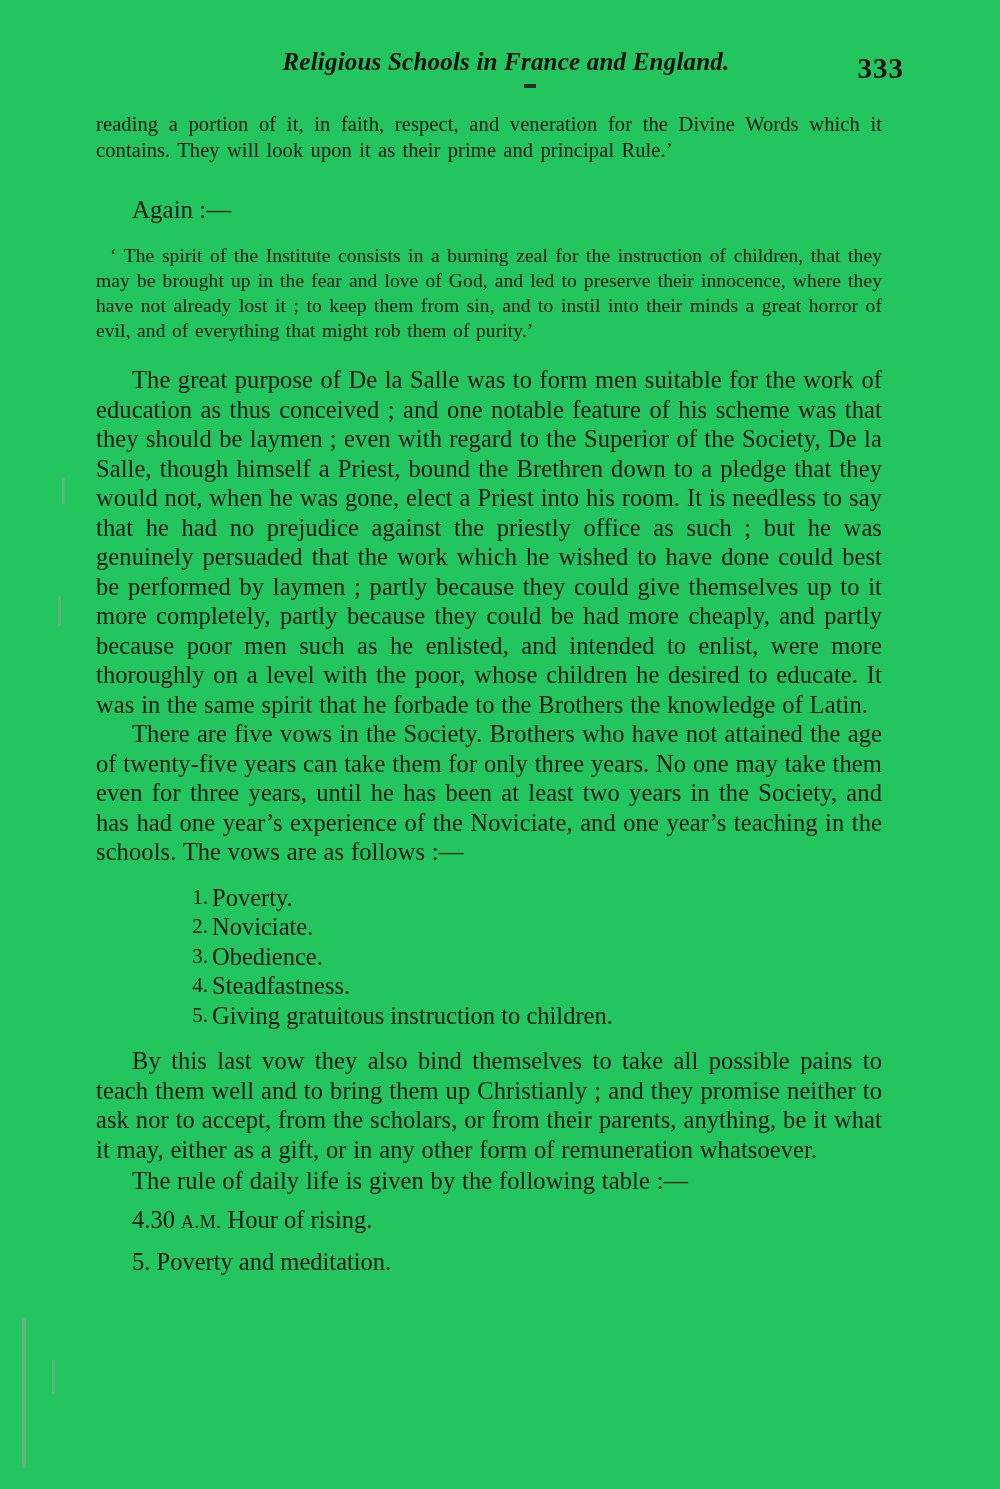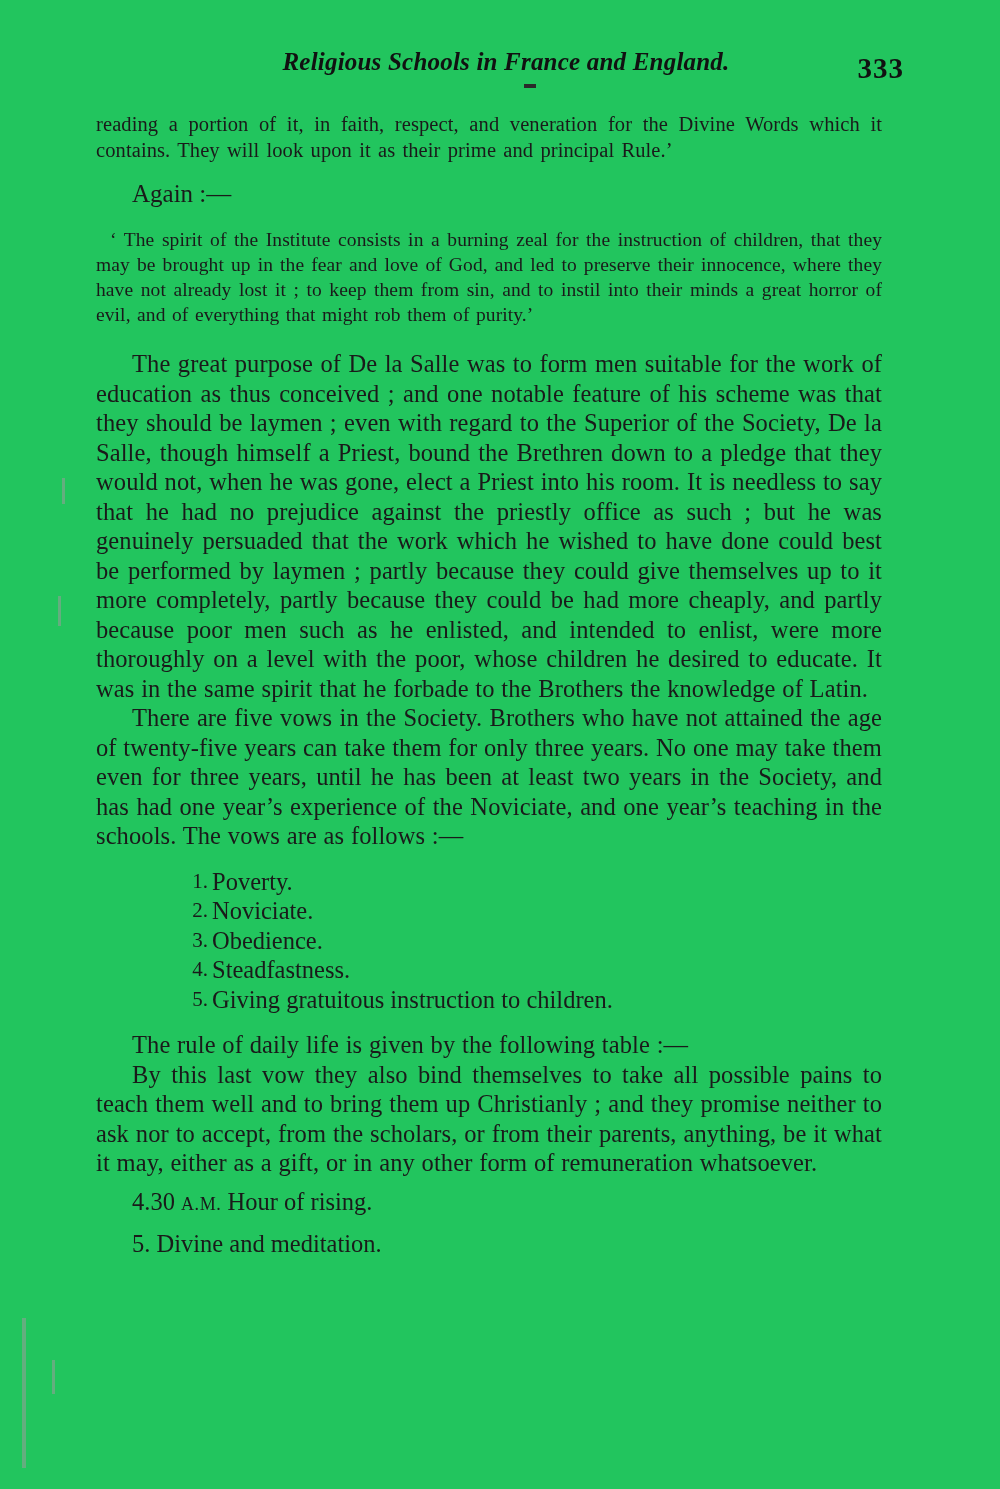--- a/index.html
+++ b/index.html
@@ -104,21 +104,21 @@
   }
   .indent {
     text-indent: 36px;
   }
   .gap-md { margin-top: 22px; }
 
   .again-line {
     font-size: 25px;
     line-height: 30px;
     text-indent: 36px;
-    margin-top: 16px;
+    margin-top: 32px;
     margin-bottom: 18px;
   }
 
   .vow-list {
     list-style: none;
     margin: 16px 0 16px 0;
     padding: 0;
   }
   .vow-list li {
     font-size: 24.5px;
@@ -178,31 +178,31 @@
     <p class="body-text indent">There are five vows in the Society. Brothers who have not attained the age of twenty-five years can take them for only three years. No one may take them even for three years, until he has been at least two years in the Society, and has had one year’s experience of the Noviciate, and one year’s teaching in the schools. The vows are as follows :—</p>
 
     <ol class="vow-list">
       <li><span class="num">1.</span><span>Poverty.</span></li>
       <li><span class="num">2.</span><span>Noviciate.</span></li>
       <li><span class="num">3.</span><span>Obedience.</span></li>
       <li><span class="num">4.</span><span>Steadfastness.</span></li>
       <li><span class="num">5.</span><span>Giving gratuitous instruction to children.</span></li>
     </ol>
 
+    <p class="body-text indent">By this last vow they also bind themselves to take all possible pains to teach them well and to bring them up Christianly ; and they promise neither to ask nor to accept, from the scholars, or from their parents, anything, be it what it may, either as a gift, or in any other form of remuneration whatsoever.</p>
+
     <p class="body-text indent last-line">The rule of daily life is given by the following table :—</p>
-
-    <p class="body-text indent">By this last vow they also bind themselves to take all possible pains to teach them well and to bring them up Christianly ; and they promise neither to ask nor to accept, from the scholars, or from their parents, anything, be it what it may, either as a gift, or in any other form of remuneration whatsoever.</p>
 
     <div class="schedule">
       <div class="schedule-row">
         <span>4.30</span>
         <span class="smallcaps">A.M.</span>
         <span>Hour of rising.</span>
       </div>
       <div class="schedule-row">
         <span>5.</span>
         <span class="smallcaps"></span>
-        <span>Divine and meditation.</span>
+        <span>Poverty and meditation.</span>
       </div>
     </div>
 
   </div>
 </div>
 
 </body></html>

